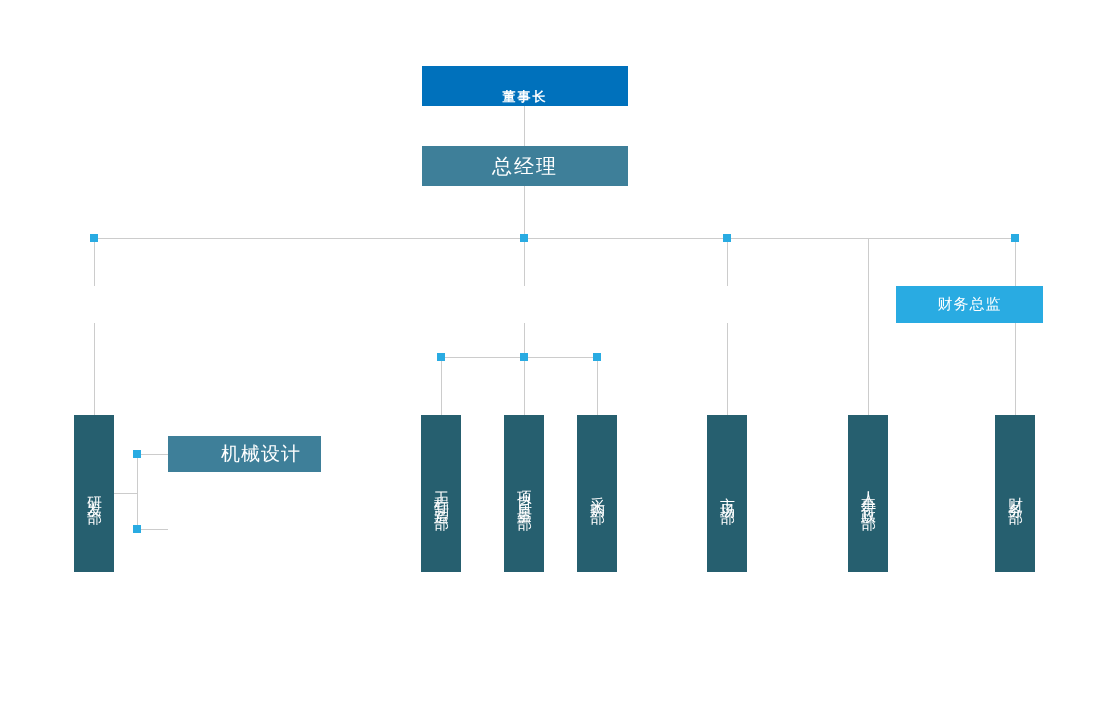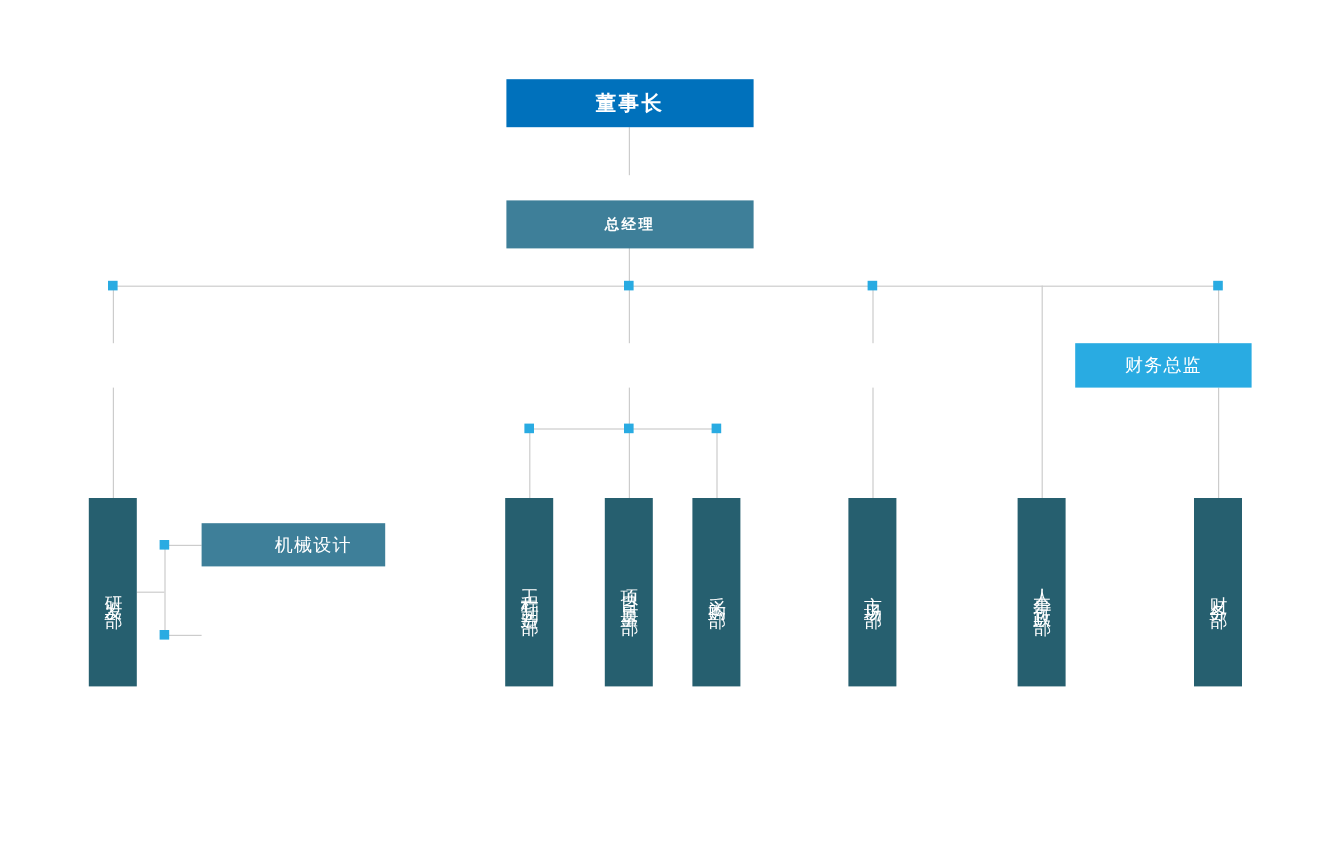--- a/index.html
+++ b/index.html
@@ -18,24 +18,24 @@
     background:#ffffff;
     overflow:hidden;
   }
   .box{
     position:absolute;
     display:flex;align-items:center;justify-content:center;
     color:#ffffff;
     box-sizing:border-box;
     text-align:center;
   }
-  .box-chairman{background:var(--primary-blue);font-size:17px;font-weight:bold;letter-spacing:2px;}
-  .box-gm{background:var(--teal);font-size:12px;font-weight:bold;letter-spacing:2px;margin-top:21px;}
+  .box-chairman{background:var(--primary-blue);font-size:13px;font-weight:bold;letter-spacing:2px;align-items:flex-end;}
+  .box-gm{background:var(--teal);font-size:20px;font-weight:normal;letter-spacing:2px;}
   .box-light{background:var(--light-blue);font-size:15px;letter-spacing:1px;}
-  .box-teal{background:var(--teal);font-size:15px;letter-spacing:1px;padding-left:33px;}
+  .box-teal{background:var(--teal);font-size:19px;letter-spacing:1px;padding-left:33px;}
   .box-dept{background:var(--dark-teal);font-size:15px;}
   .vtext{
     writing-mode:vertical-rl;
     text-orientation:upright;
     letter-spacing:6px;
     line-height:1;
   }
   .line{position:absolute;background:var(--connector);}
   .sq{position:absolute;width:8px;height:8px;background:var(--marker);}
 </style>

